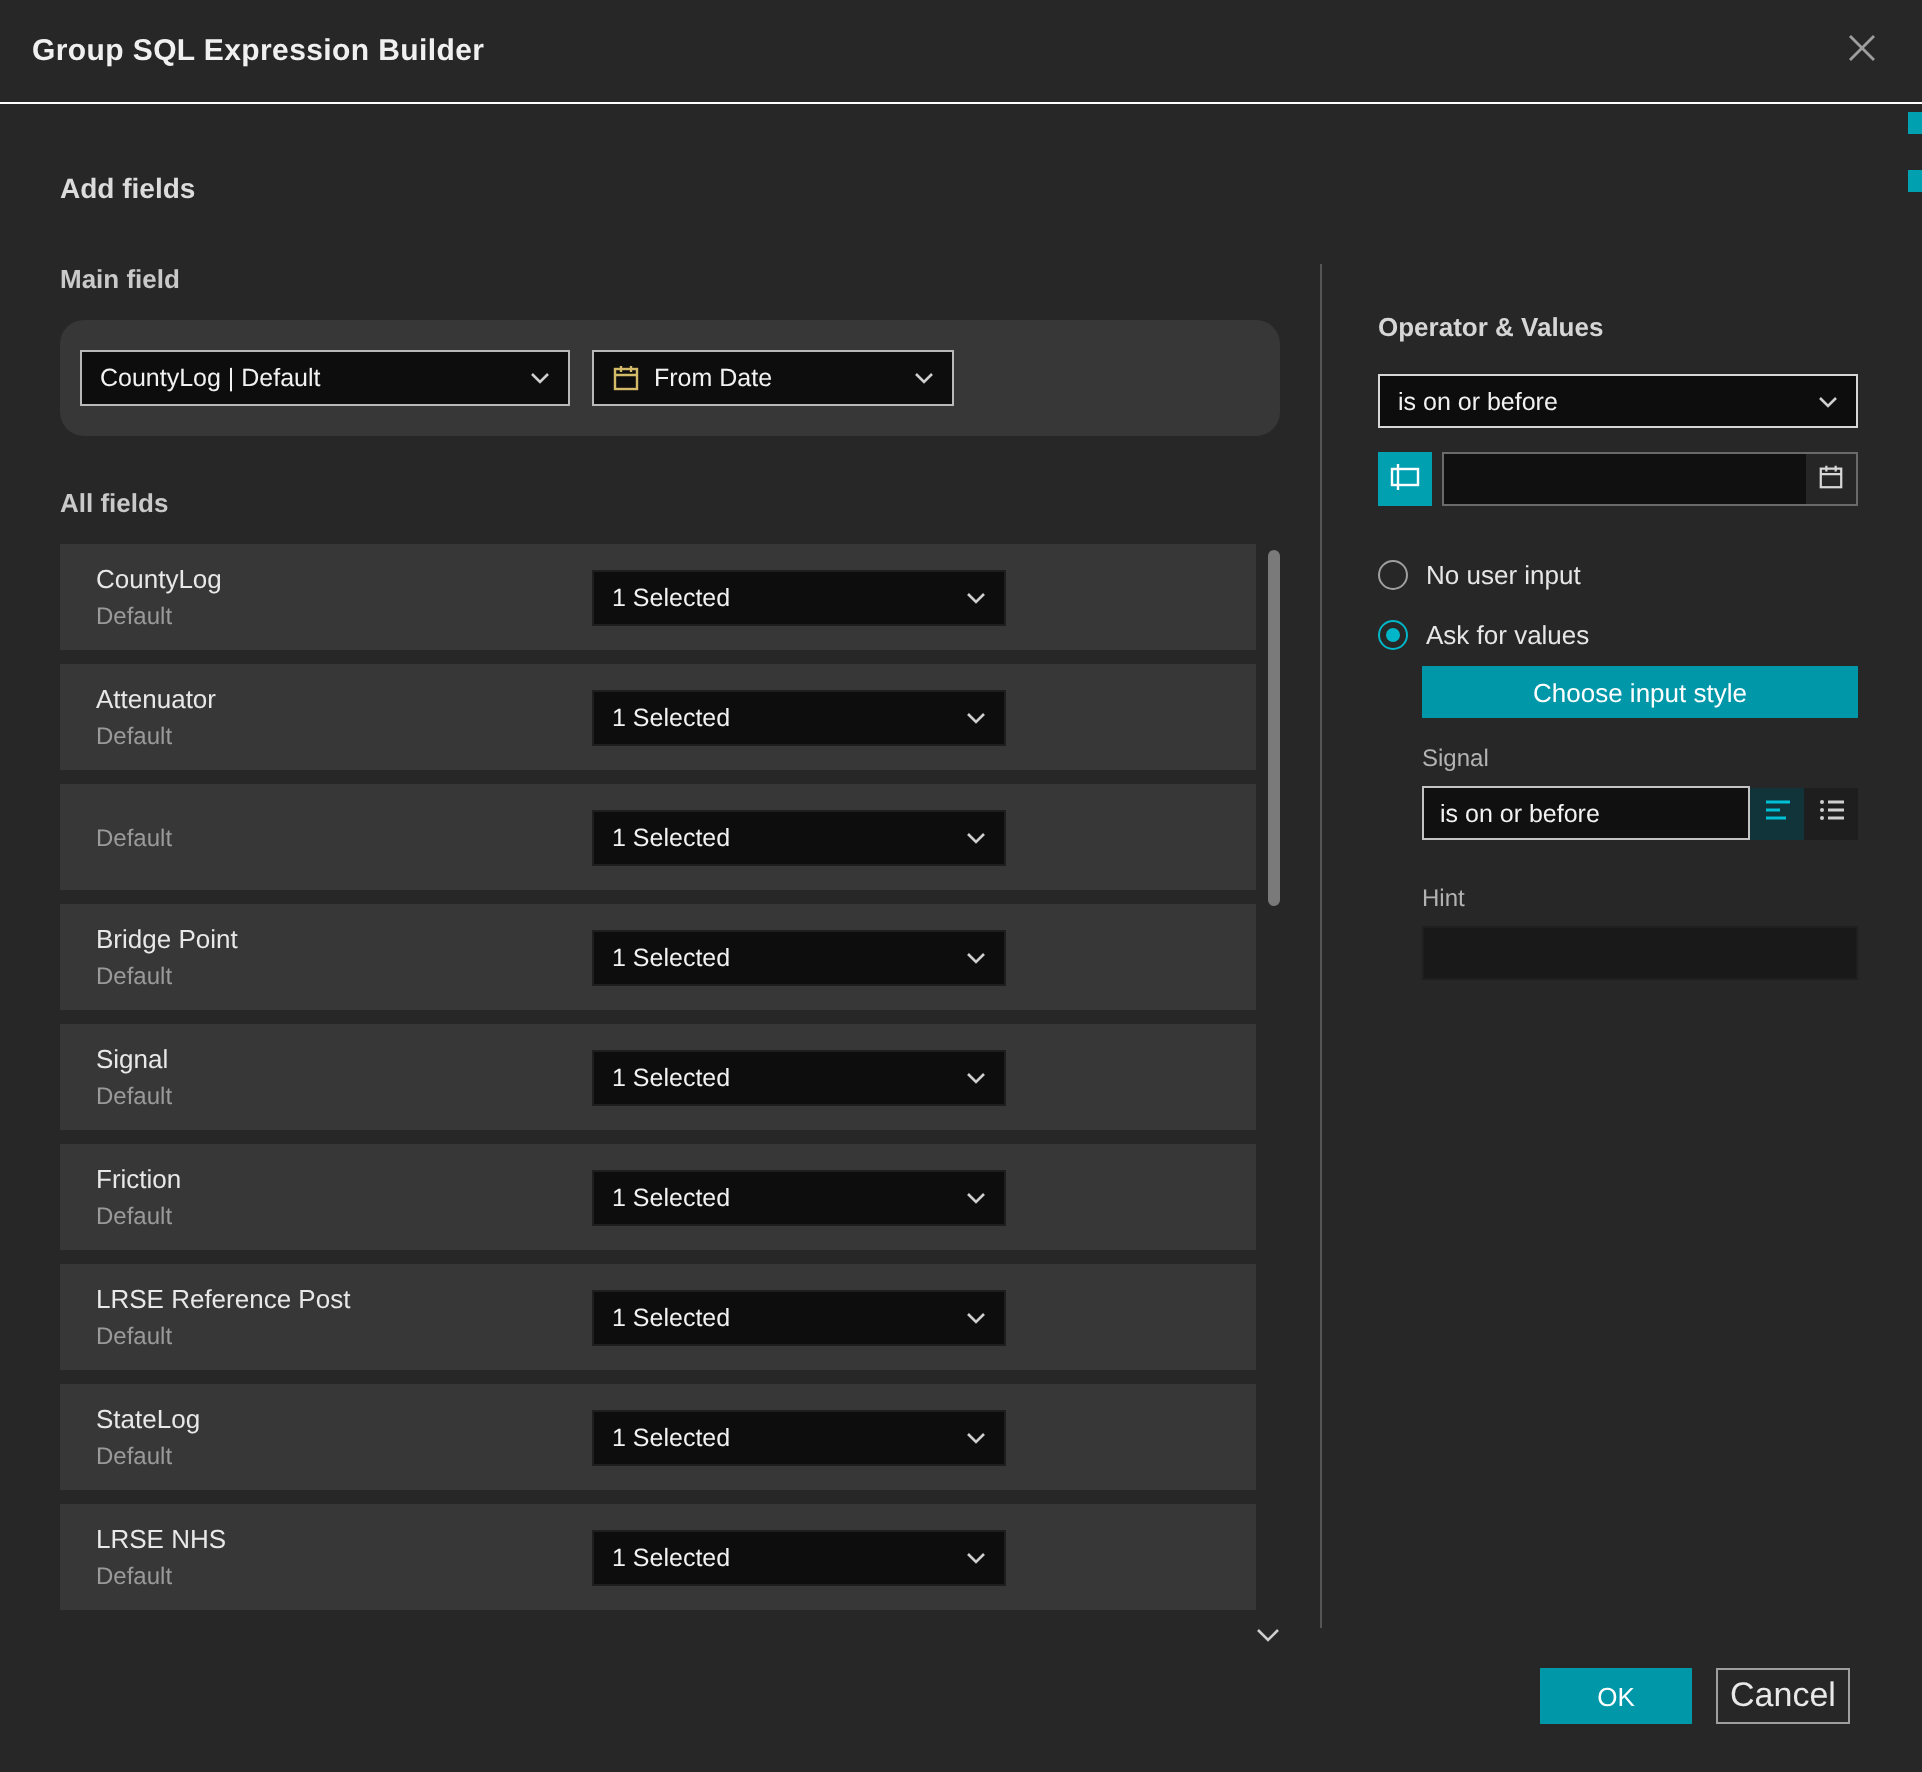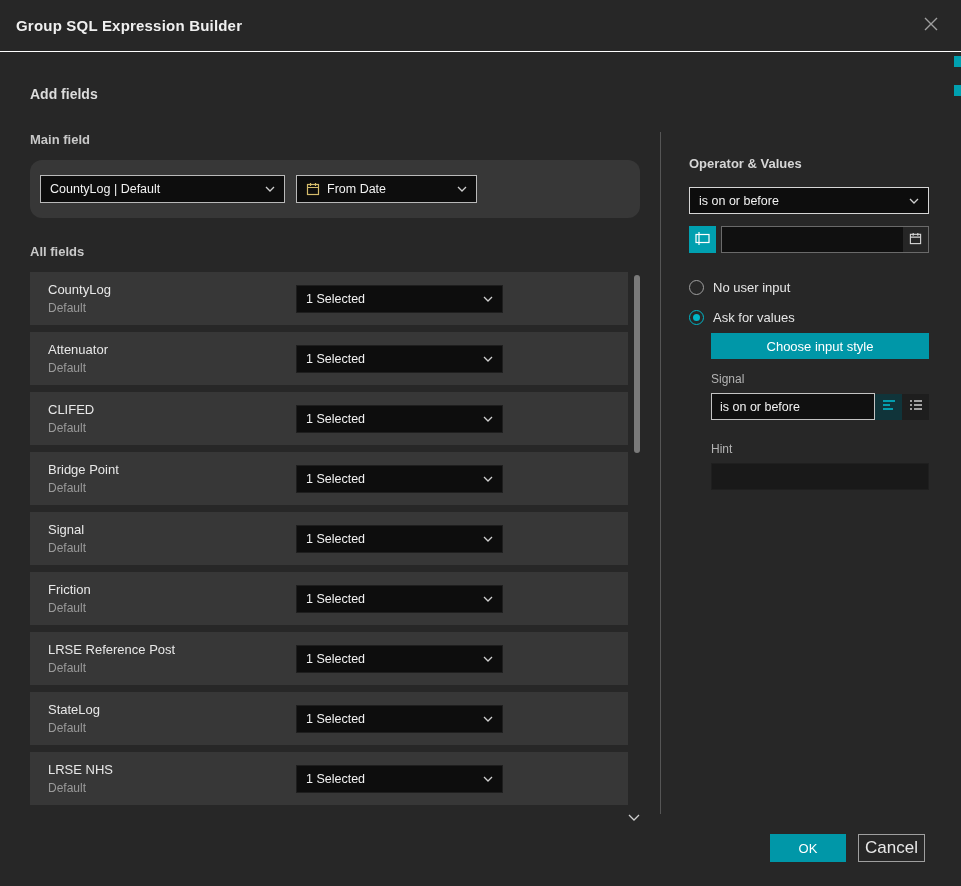--- a/index.html
+++ b/index.html
@@ -338,21 +338,20 @@
       <span class="chev">
         <svg width="10" height="6" viewBox="0 0 10 6">
                       <path d="M1 1l4 4 4-4" fill="none" stroke="currentColor" stroke-width="1.3"></path>
                     </svg>
       </span>
     </div>
   </div>
 
   <div class="field-row">
     <div class="field-text">
-      <div class="field-name">CLIFED</div>
       <div class="field-sub">Default</div>
     </div>
     <div class="select plain">
       <span class="sel-text">1 Selected</span>
       <span class="chev">
         <svg width="10" height="6" viewBox="0 0 10 6">
                       <path d="M1 1l4 4 4-4" fill="none" stroke="currentColor" stroke-width="1.3"></path>
                     </svg>
       </span>
     </div>

